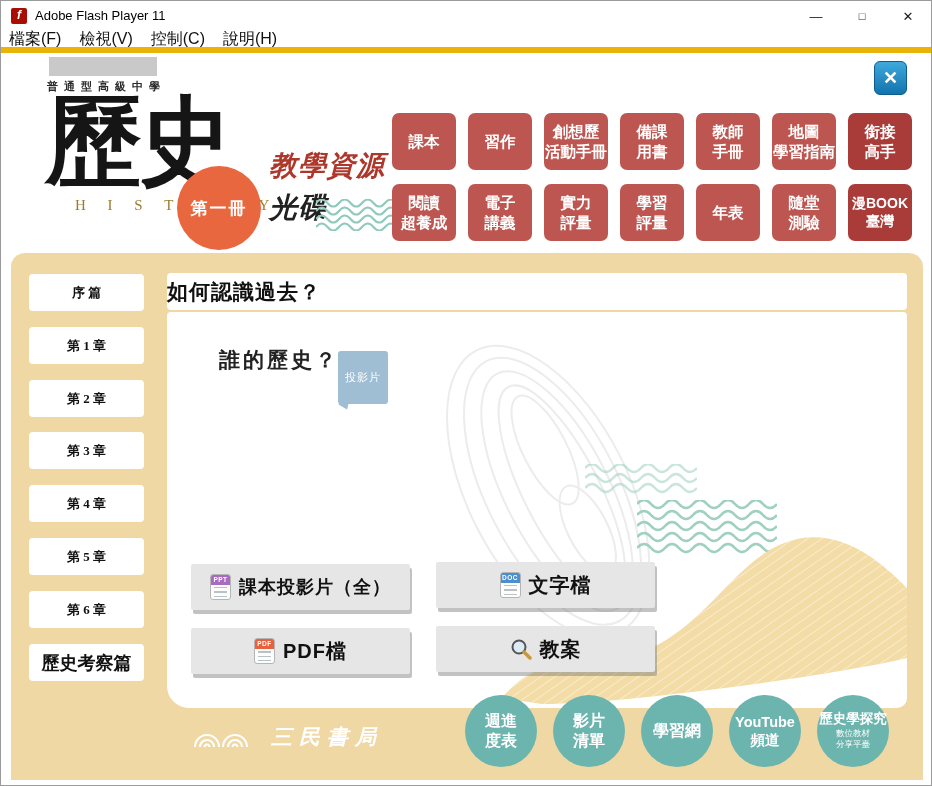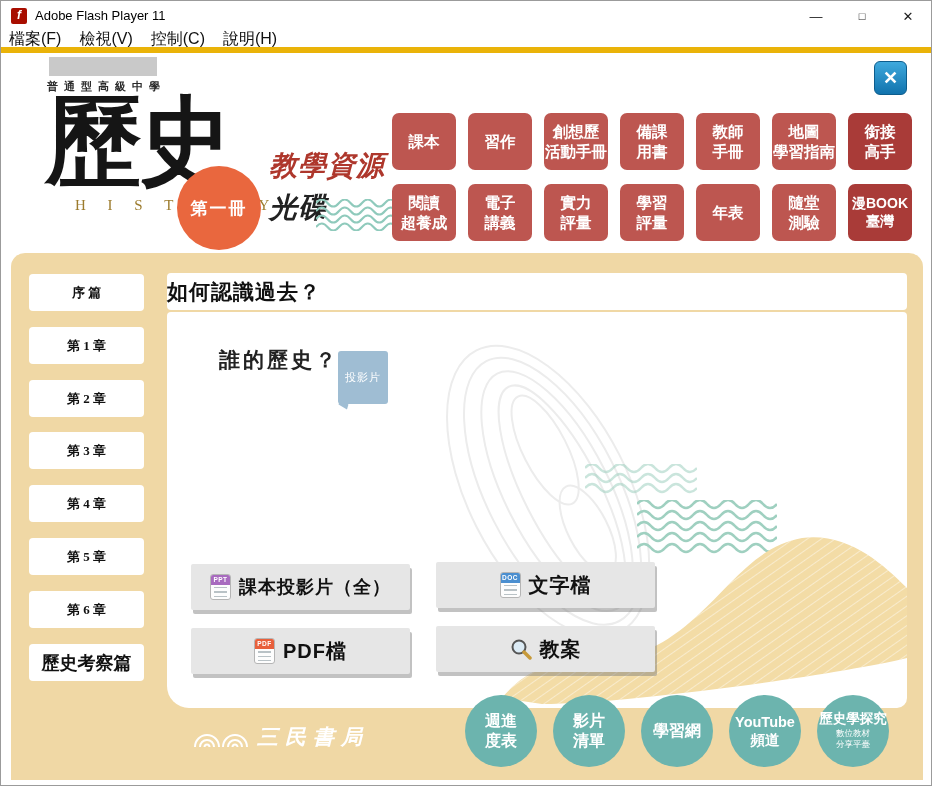--- a/index.html
+++ b/index.html
@@ -83,21 +83,21 @@
 
   
   .circle{width:72px;height:72px;border-radius:50%;background:#6cb4ae;color:#fff;cursor:pointer;
     display:flex;flex-direction:column;align-items:center;justify-content:center;text-align:center;
     font-weight:bold;font-size:16px;line-height:1.25;}
   .circle .sub{font-size:8.5px;font-weight:normal;line-height:1.3;margin-top:1px;}
   .circle.yt{font-size:14.5px;}
   .circle.explore{font-size:13.5px;line-height:1.1;}
 
   
-  .publisher{left:192px;top:722px;display:flex;align-items:center;gap:6px;color:#fff;}
+  .publisher{left:192px;top:722px;display:flex;align-items:center;gap:20px;color:#fff;}
   .publisher .name{font-family:"Liberation Serif",serif;font-style:italic;font-weight:bold;
     font-size:21px;letter-spacing:7px;}
 </style>
 </head>
 <body>
 
 <div id="window">
 
   <div class="abs titlebar">
     <div class="abs flash-icon">f</div>

